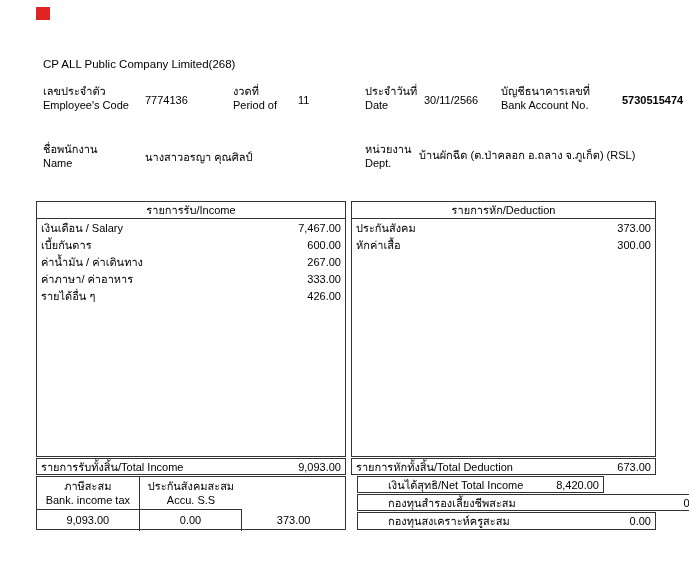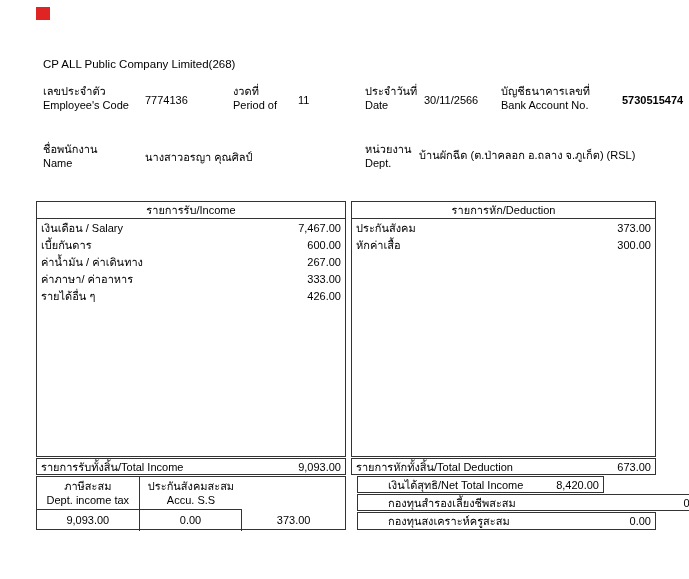--- a/index.html
+++ b/index.html
@@ -198,21 +198,21 @@
     <div class="total-row">
       <span>รายการหักทั้งสิ้น/Total Deduction</span>
       <span>673.00</span>
     </div>
   </div>
 
   <div class="box" style="left:36px; top:476px; width:310px; height:54px;">
     <div class="accu-grid">
       <div class="accu-cell accu-head">
         <span>ภาษีสะสม</span>
-        <span>Dept. income tax</span>
+        <span>Bank. income tax</span>
       </div>
       <div class="accu-cell accu-head">
         <span>ประกันสังคมสะสม</span>
         <span>Accu. S.S</span>
       </div>
     </div>
     <div class="accu-grid">
       <div class="accu-cell accu-val">9,093.00</div>
       <div class="accu-cell accu-val">0.00</div>
       <div class="accu-cell accu-val">373.00</div>

